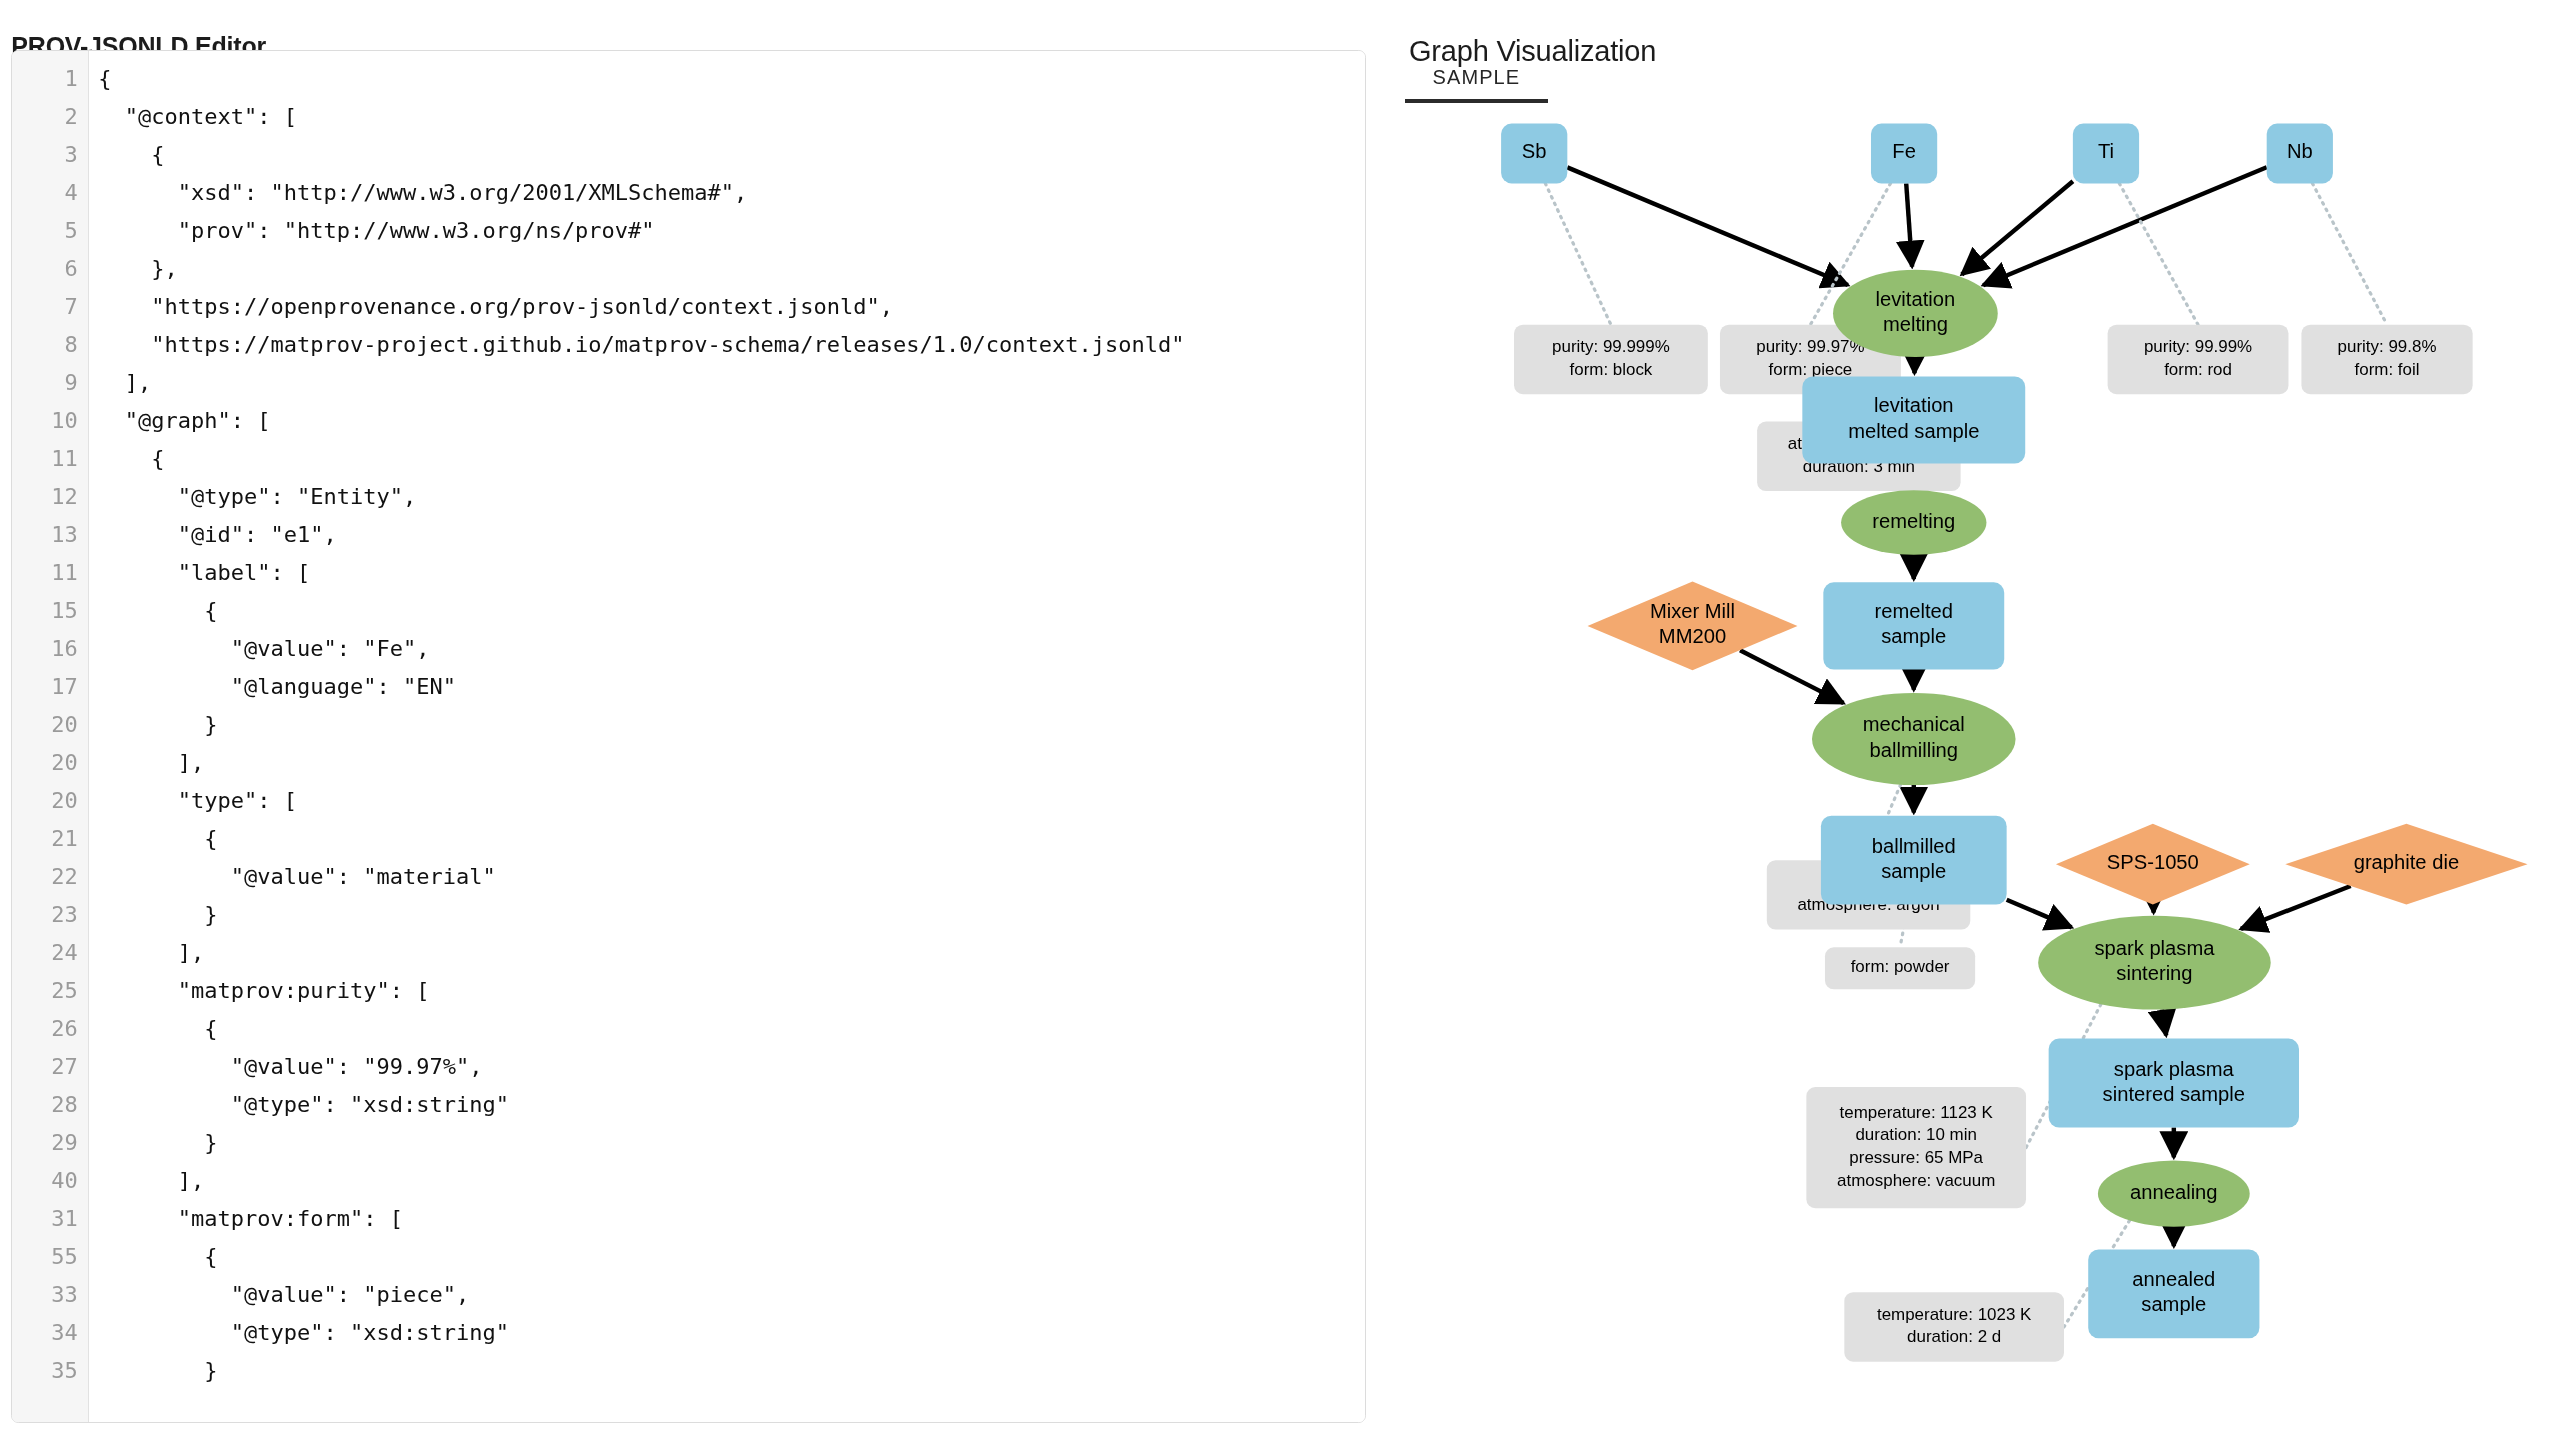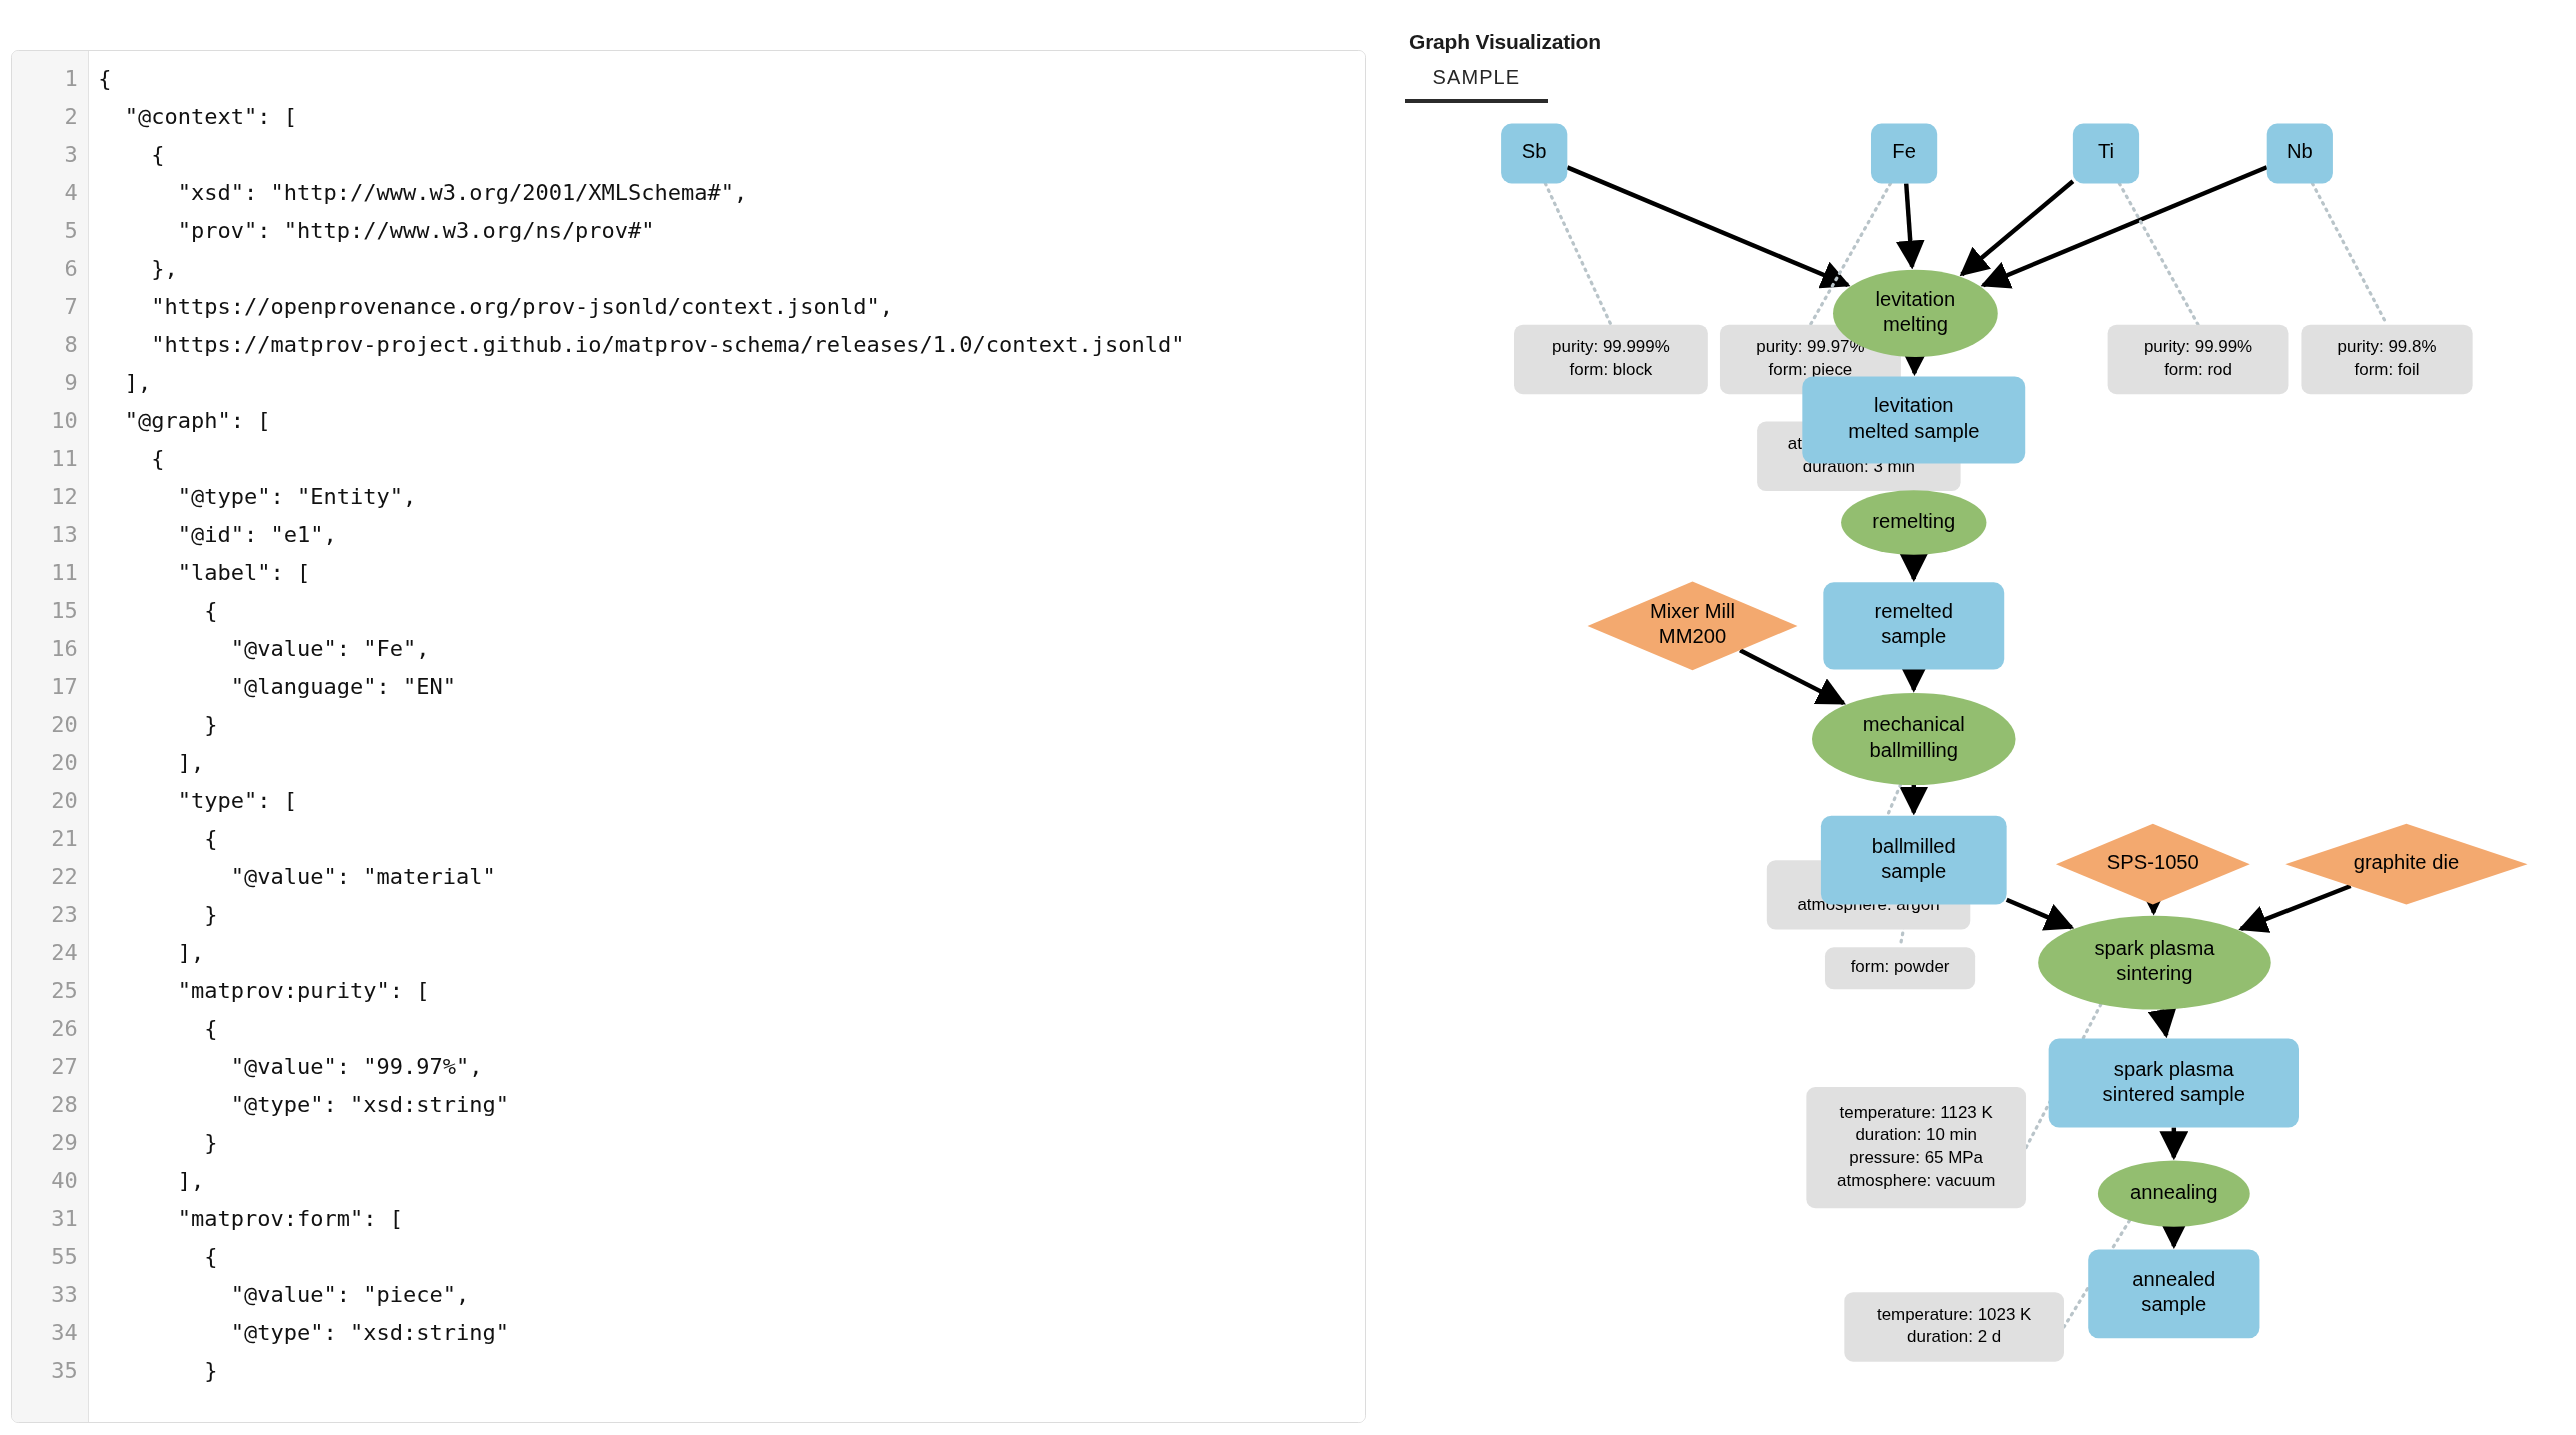--- a/index.html
+++ b/index.html
@@ -75,22 +75,22 @@
     padding-left: 9px;
   }
 
   
   #graph-pane {
     position: absolute;
     left: 1405px; top: 0px;
     width: 1171px; height: 1436px;
   }
   #graph-title {
-    font-size: 21px;
-    font-weight: bold;
+    font-size: 29px;
+    font-weight: normal;
     color: #1c1c1c;
     letter-spacing: -0.2px;
     padding: 14.5px 0 0 4px;
     line-height: 1.2;
   }
   #tabs {
     position: absolute;
     left: 0px; top: 55px;
     display: flex;
   }
@@ -124,20 +124,21 @@
   .lab-activity { font-size: 25px; }
   .lab-agent    { font-size: 25px; }
   .lab-attr     { font-size: 21px; }
 </style>
 </head>
 <body>
 
 <div id="app">
 
   <section id="editor-pane">
+    <h1 id="editor-title">PROV-JSONLD Editor</h1>
 
     <div id="editor-frame">
       <div id="gutter">
           <div class="gutter-num">1</div>
           <div class="gutter-num">2</div>
           <div class="gutter-num">3</div>
           <div class="gutter-num">4</div>
           <div class="gutter-num">5</div>
           <div class="gutter-num">6</div>
           <div class="gutter-num">7</div>

